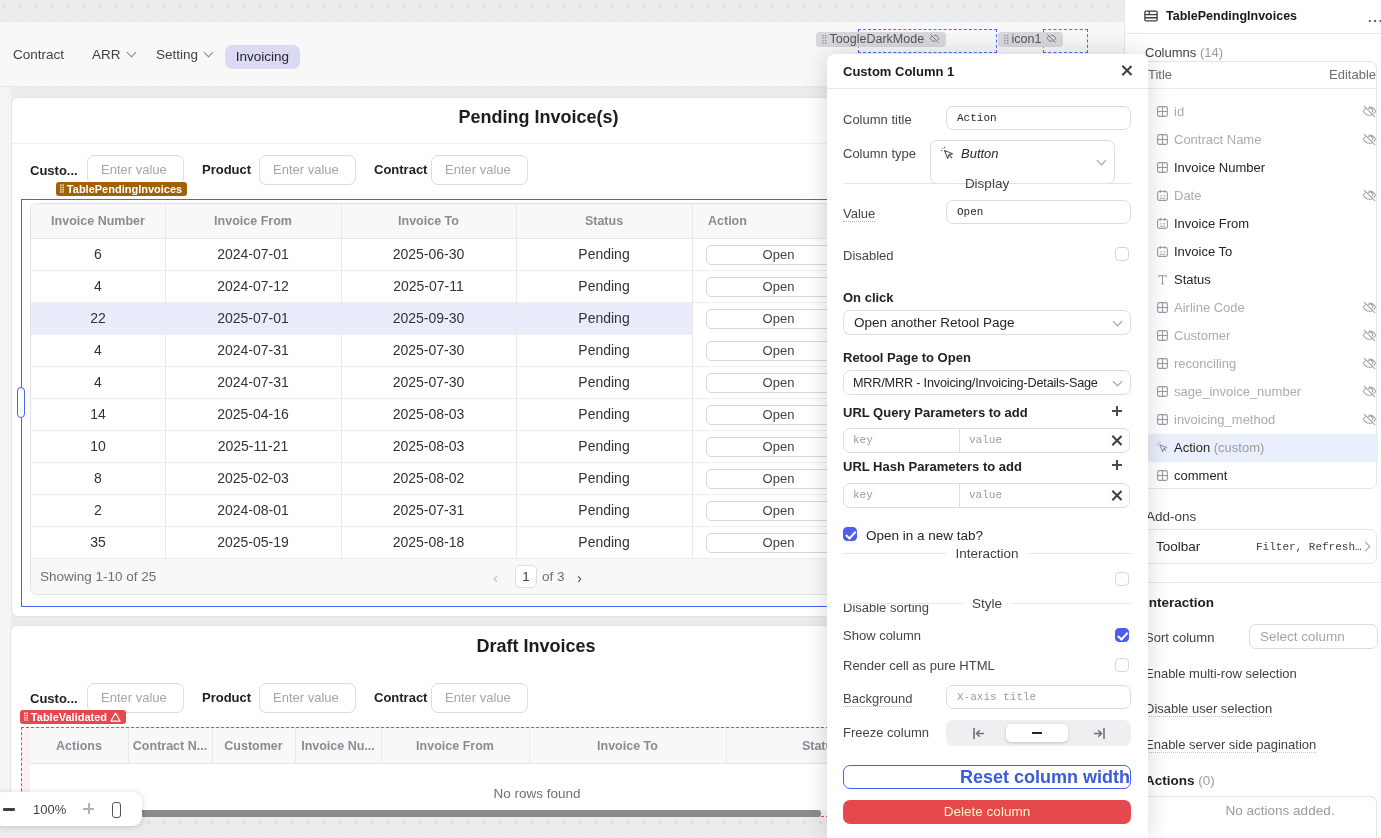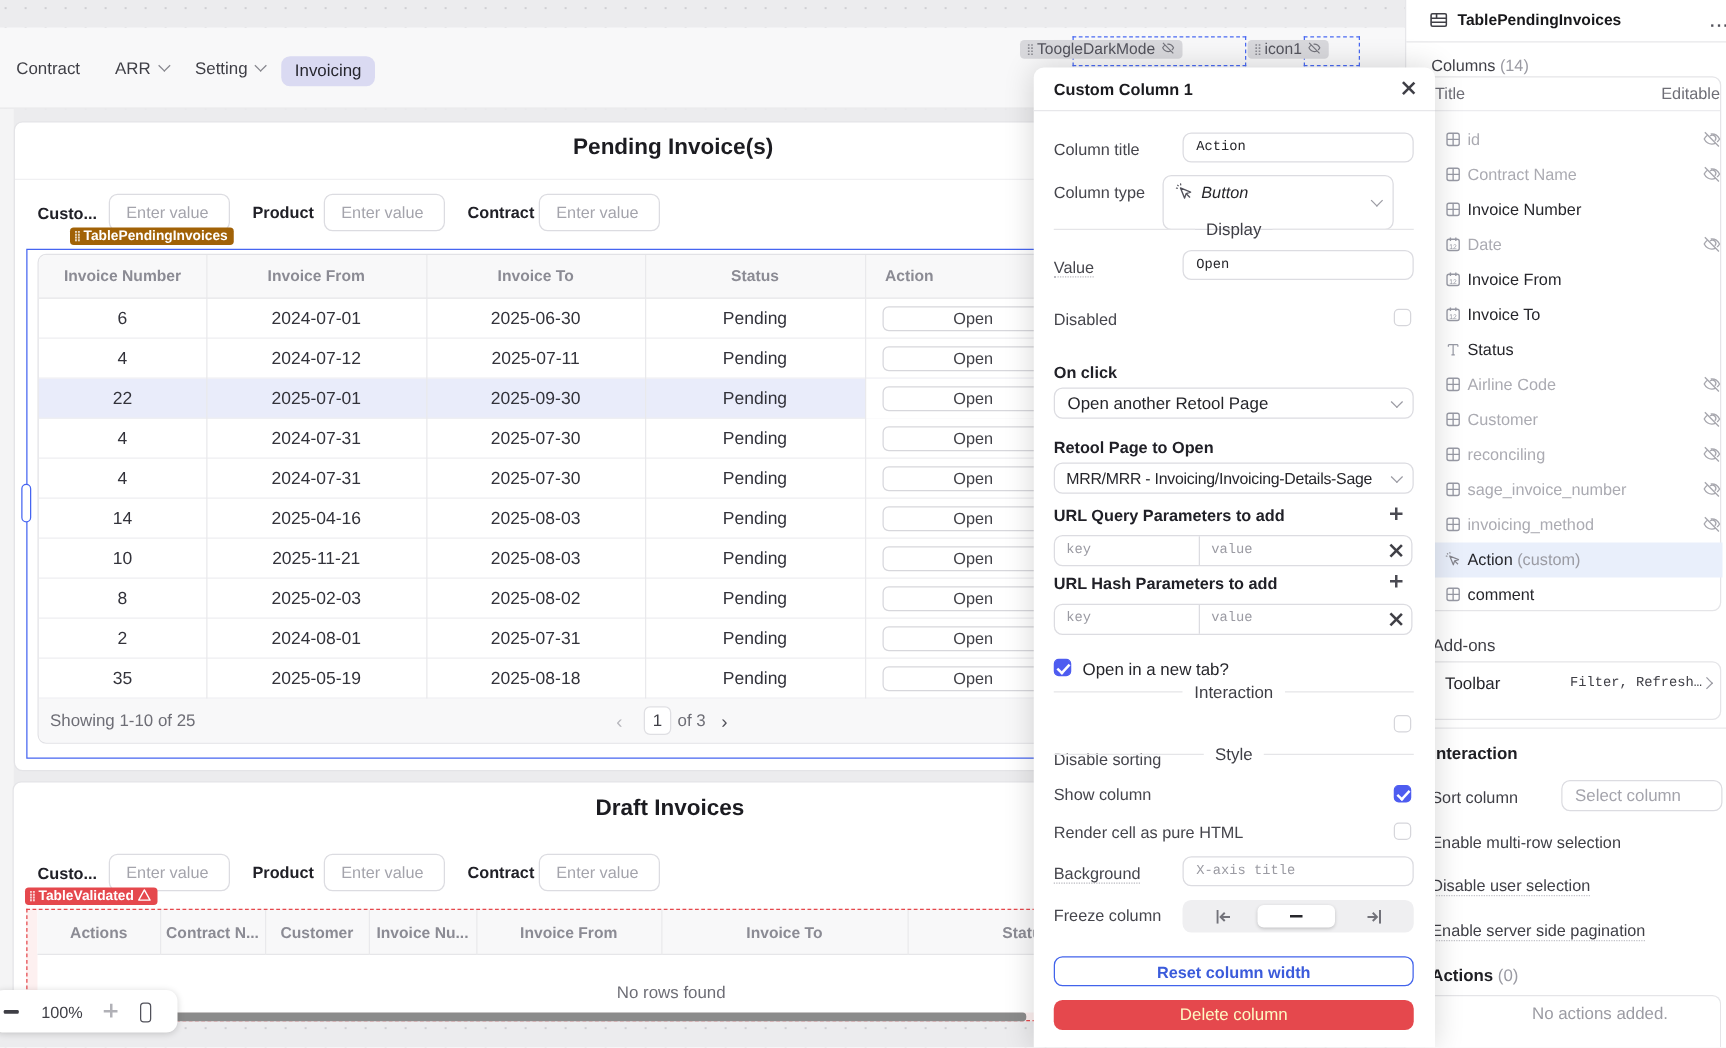--- a/index.html
+++ b/index.html
@@ -377,21 +377,21 @@
           <path d="M7.5 3.6 L7 1.2 M3.6 7.5 L1.2 7 M4.6 4.6 L3 3" stroke="#85858d" stroke-width="1.5"></path>
         </svg>
         <div style="position:absolute; left:34px; top:378px; font-size:13px; color:#26262b; font-weight:500;">Action <span style="color:#9b9ba3; font-weight:400;">(custom)</span></div>
       <svg width="13" height="13" viewBox="0 0 24 24" style="position:absolute; left:16px; top:407px;">
           <rect x="3" y="3" width="18" height="18" rx="3" fill="none" stroke="#989aa5" stroke-width="2"></rect>
           <path d="M12 3 V21 M3 12 H21" stroke="#989aa5" stroke-width="2"></path>
         </svg>
         <div style="position:absolute; left:34px; top:406px; font-size:13px; color:#26262b; font-weight:500;">comment</div>
     </div>
     <div style="position:absolute; left:21px; top:509px; font-size:13.5px; color:#3f3f46; font-weight:500;">Add-ons</div>
-    <div style="position:absolute; left:14px; top:529px; width:238px; height:47px; border:1px solid #e5e5e8; border-radius:7px; background:#fff;">
+    <div style="position:absolute; left:14px; top:529px; width:238px; height:35px; border:1px solid #e5e5e8; border-radius:7px; background:#fff;">
       <div style="position:absolute; left:16px; top:9px; font-size:13.5px; color:#26262b;">Toolbar</div>
       <div style="position:absolute; left:116px; top:11px; font-size:11px; font-family:'Liberation Mono', monospace; color:#3f3f46; white-space:nowrap;">Filter, Refresh…</div>
       <div class="chev" style="position:absolute; right:7px; top:13px; transform:rotate(-45deg); border-color:#9b9ba3;"></div>
     </div>
     <div style="position:absolute; left:0; top:582px; width:100%; border-top:1px solid #e9e9eb;"></div>
     <div style="position:absolute; left:20px; top:595px; font-size:13.5px; font-weight:700; color:#1f1f24;">Interaction</div>
     <div style="position:absolute; left:20px; top:630px; font-size:13px; color:#3f3f46;">Sort column</div>
     <div style="position:absolute; left:124px; top:624px; width:129px; height:25px; border:1px solid #dcdce1; border-radius:7px; background:#fff;">
       <span style="position:absolute; left:10px; top:4px; font-size:13.5px; color:#a4a4ac;">Select column</span>
     </div>
@@ -485,16 +485,16 @@
       <div style="position:absolute; left:60px; top:4px; width:62px; height:18px; background:#fff; border-radius:5px; box-shadow:0 1px 3px rgba(0,0,0,.2);"></div>
       <svg width="12" height="11" viewBox="0 0 12 11" style="position:absolute; left:27px; top:7.5px;">
           <path d="M1 0 L1 11 M11 5.5 L3.5 5.5 M6.8 2.2 L3.5 5.5 L6.8 8.8" fill="none" stroke="#72727a" stroke-width="1.6"></path>
         </svg>
       <div style="position:absolute; left:86px; top:12px; width:10px; height:2.4px; background:#26262b;"></div>
       <svg width="12" height="11" viewBox="0 0 12 11" style="position:absolute; left:147px; top:7.5px;">
           <path d="M11 0 L11 11 M1 5.5 L8.5 5.5 M5.2 2.2 L8.5 5.5 L5.2 8.8" fill="none" stroke="#72727a" stroke-width="1.6"></path>
         </svg>
     </div>
 
-    <div style="position:absolute; left:16px; top:711px; width:288px; height:24px; border:1px solid #4263eb; border-radius:7px; text-align:center; line-height:23px; font-size:13px; font-weight:700; color:#3b5bdb; background:#fff;">Reset column width</div>
+    <div style="position:absolute; left:16px; top:711px; width:288px; height:24px; border:1px solid #4263eb; border-radius:7px; text-align:right; line-height:23px; font-size:18px; font-weight:700; color:#3b5bdb; background:#fff;">Reset column width</div>
     <div style="position:absolute; left:16px; top:746px; width:288px; height:24px; background:#e5484d; border-radius:7px; text-align:center; line-height:24px; font-size:13.5px; font-weight:400; color:#fef9c3;">Delete column</div>
   </div>
 </div>
 
 </body></html>

